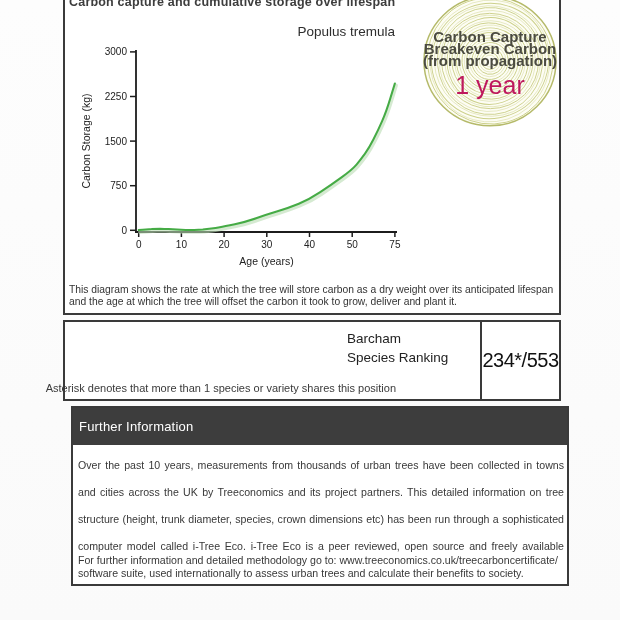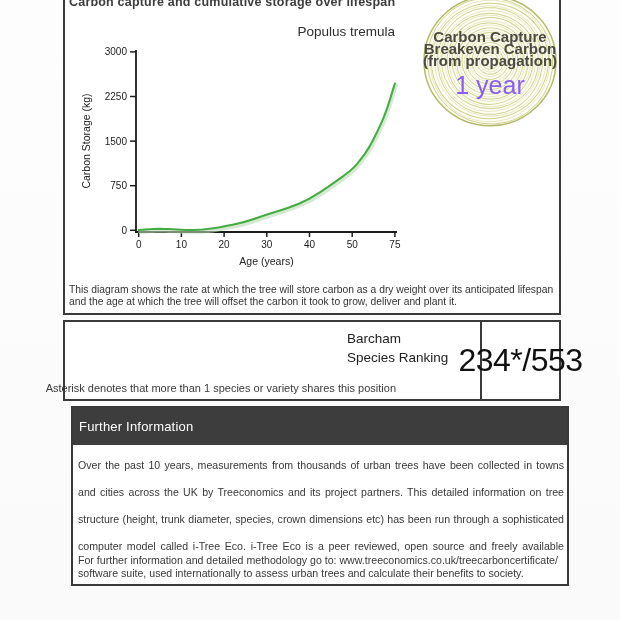--- a/index.html
+++ b/index.html
@@ -14,29 +14,29 @@
   .top-header { position:absolute; left:4px; top:-5px; font-size:12.5px; font-weight:bold; color:#3d3d3d; letter-spacing:0.2px; }
   .chart-title { position:absolute; left:80px; top:24px; width:250px; text-align:right; font-size:13.5px; color:#2e2e2e; }
   .chart-svg { position:absolute; left:0; top:42px; width:350px; height:235px; }
   .desc { position:absolute; left:4px; top:284px; width:488px; font-size:10.3px; line-height:12.3px; color:#333; }
 
   
   .badge-wrap { position:absolute; left:357px; top:-7px; width:136px; height:136px; }
   .badge-svg { position:absolute; left:0; top:0; width:136px; height:136px; }
   .badge-text { position:absolute; left:0; top:0; width:136px; height:136px; display:flex; flex-direction:column; align-items:center; justify-content:center; text-align:center; padding-top:6px; }
   .badge-line { font-size:15px; font-weight:bold; color:#4b4b41; line-height:12px; }
-  .badge-value { font-size:25px; color:#8b5cf6; margin-top:5px; line-height:26px; }
+  .badge-value { font-size:25px; color:#be185d; margin-top:5px; line-height:26px; }
 
   
   .rank-box { position:absolute; left:0; top:320px; width:498px; height:81px; border:2px solid #3a3a3a; background:#fff; }
   .rank-left { position:absolute; left:0; top:0; width:415px; height:77px; }
   .rank-title { position:absolute; left:282px; top:7px; font-size:13.5px; line-height:19px; color:#222; }
   .rank-note { position:absolute; right:84px; top:60px; font-size:11px; color:#3a3a3a; white-space:nowrap; }
   .rank-cell { position:absolute; left:415px; top:0; width:79px; height:77px; border-left:2px solid #3a3a3a;
-               display:flex; align-items:center; justify-content:center; font-size:32px; color:#111; letter-spacing:-0.5px; }
+               display:flex; align-items:center; justify-content:center; font-size:20px; color:#111; letter-spacing:-0.5px; }
 
   
   .info-box { position:absolute; left:8px; top:406px; width:498px; height:180px; border:2px solid #3a3a3a; background:#fff; }
   .info-banner { position:absolute; left:0; top:0; width:494px; height:37px; background:#3d3d3d; display:flex; align-items:center; }
   .info-banner-title { color:#fff; font-size:13px; padding-left:6px; letter-spacing:0.2px; }
   .info-para { position:absolute; left:5px; top:44px; width:486px; font-size:10.6px; line-height:27px; color:#383838; text-align:justify; }
   .info-link { position:absolute; left:5px; top:146px; width:488px; font-size:10.6px; color:#383838; white-space:nowrap; }
 </style>
 </head>
 <body>

